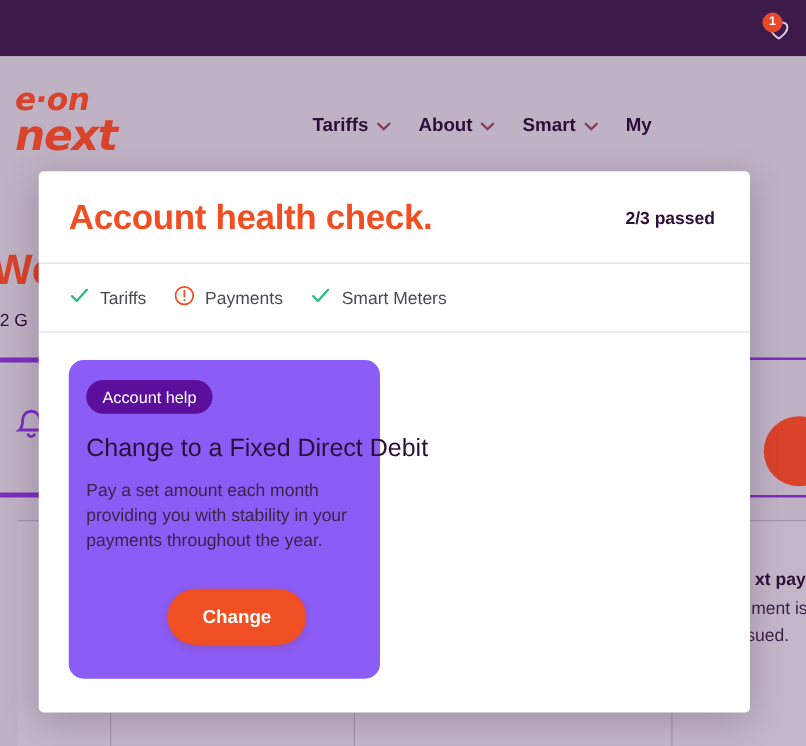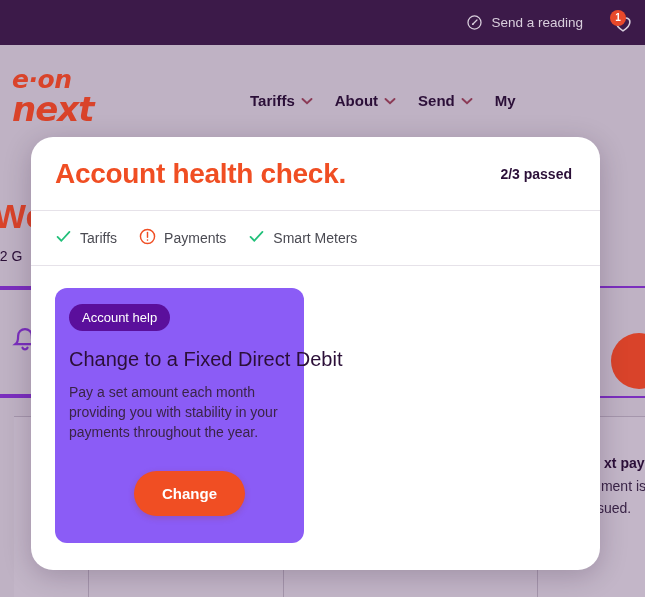--- a/index.html
+++ b/index.html
@@ -205,21 +205,21 @@
     background: #d9432a;
   }
 
   
   .modal {
     position: absolute;
     left: 31px; top: 137px;
     width: 569px;
     height: 433px;
     background: #ffffff;
-    border-radius: 22px;
+    border-radius: 4px;
     box-shadow: 0 6px 28px rgba(30,10,40,0.22);
     overflow: hidden;
   }
   .modal-head {
     position: relative;
     height: 74px;
     display: flex;
     align-items: center;
     justify-content: space-between;
     padding: 0 28px 0 24px;
@@ -320,30 +320,20 @@
   }
 </style>
 </head>
 <body>
 
 <div id="root">
 
   <div class="topbar">
 
 
-    <div class="topbar-link">
-      <span class="topbar-icon">
-        <svg width="17" height="17" viewBox="0 0 24 24" fill="none" stroke="#d9cfdd" stroke-width="1.8">
-          <circle cx="12" cy="12" r="9.2"></circle>
-          <path d="M15.5 8.5 L10.2 13.8" stroke-linecap="round"></path>
-          <circle cx="9.6" cy="14.4" r="1.3" fill="#d9cfdd" stroke="none"></circle>
-        </svg>
-      </span>
-      <span>Send a reading</span>
-    </div>
 
     <div class="heart-wrap">
       <span class="heart-badge">1</span>
       <svg width="22" height="22" viewBox="0 0 24 24" fill="none" stroke="#d9cfdd" stroke-width="1.7">
         <path d="M12 20.5s-7.5-4.7-7.5-9.7a4.2 4.2 0 0 1 7.5-2.6 4.2 4.2 0 0 1 7.5 2.6c0 5-7.5 9.7-7.5 9.7z"></path>
       </svg>
     </div>
   </div>
 
   <div class="navbar">
@@ -367,21 +357,21 @@
       <div class="nav-item">
         <span>About</span>
         <span class="chev">
           <svg width="12" height="8" viewBox="0 0 12 8" fill="none" stroke="#8b3a55" stroke-width="1.9" stroke-linecap="round">
             <path d="M1.5 2 L6 6.3 L10.5 2"></path>
           </svg>
         </span>
       </div>
 
       <div class="nav-item">
-        <span>Send</span>
+        <span>Smart</span>
         <span class="chev">
           <svg width="12" height="8" viewBox="0 0 12 8" fill="none" stroke="#8b3a55" stroke-width="1.9" stroke-linecap="round">
             <path d="M1.5 2 L6 6.3 L10.5 2"></path>
           </svg>
         </span>
       </div>
 
       <div class="nav-item">
         <span>My</span>
       </div>

